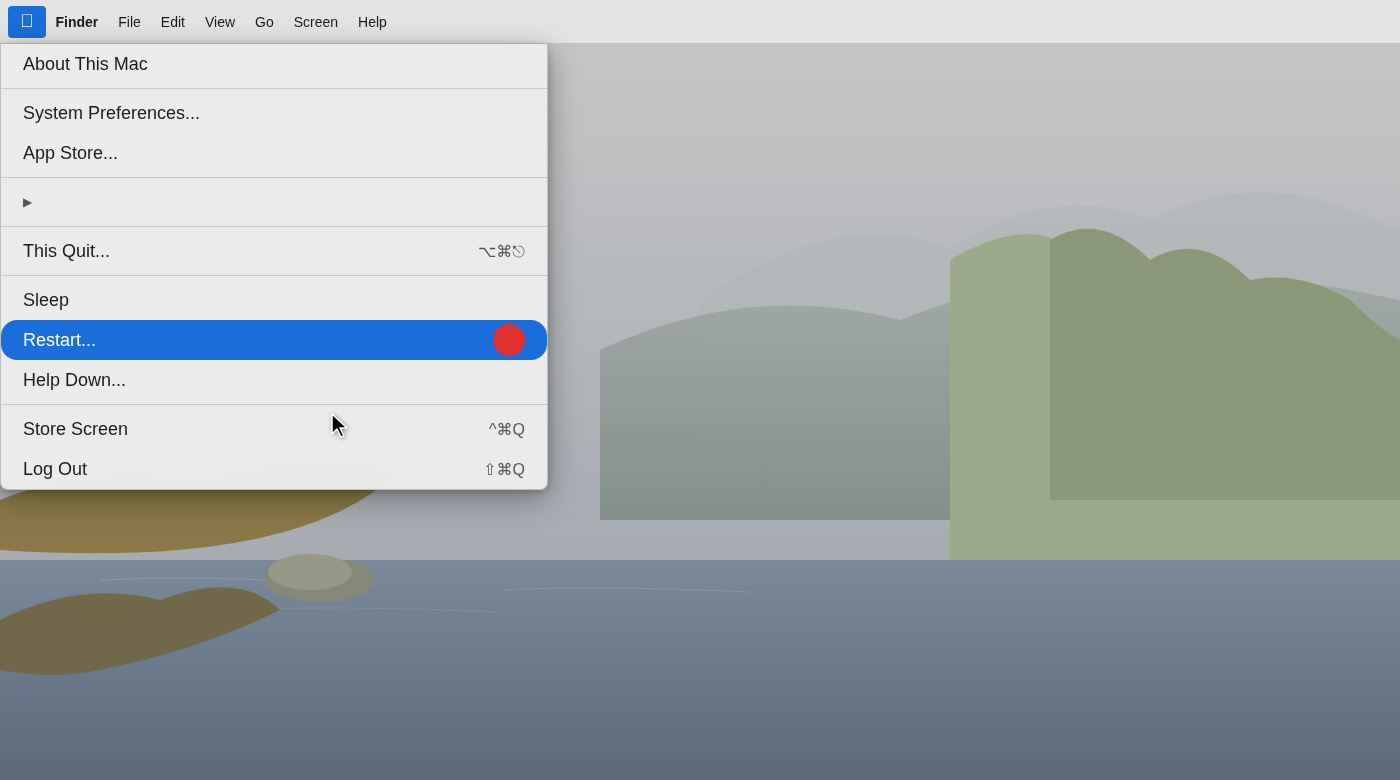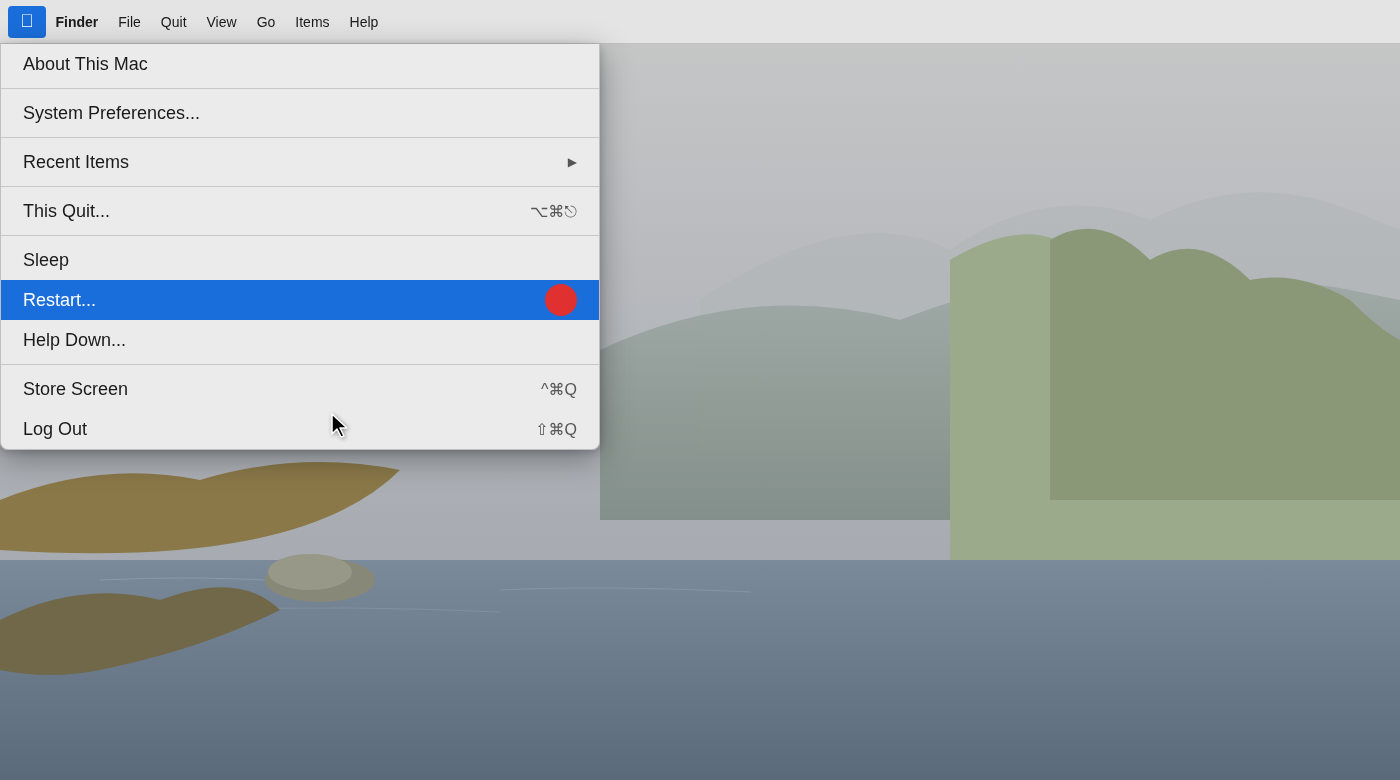--- a/index.html
+++ b/index.html
@@ -74,21 +74,21 @@
 
     .menubar-item.finder {
       font-weight: 600;
     }
 
     
     .apple-menu {
       position: absolute;
       top: 44px;
       left: 0;
-      width: 600px;
+      width: 548px;
       background: rgba(236, 236, 236, 0.97);
       border-radius: 0 0 8px 8px;
       box-shadow: 0 8px 32px rgba(0,0,0,0.35), 0 2px 8px rgba(0,0,0,0.2);
       z-index: 200;
       overflow: hidden;
       border: 1px solid rgba(180,180,180,0.8);
       border-top: none;
     }
 
     .menu-item {
@@ -99,20 +99,21 @@
       height: 40px;
       font-size: 18px;
       color: #1a1a1a;
       cursor: pointer;
       position: relative;
     }
 
     .menu-item.highlighted {
       background: #1a6edb;
       color: white;
+      border-radius: 16px;
     }
 
     .menu-item .label {
       flex: 1;
     }
 
     .menu-item .shortcut {
       font-size: 16px;
       color: #555;
       margin-left: 8px;
@@ -223,53 +224,55 @@
   <div class="menubar-item apple">
     <span></span>
   </div>
   <div class="menubar-item finder">
     <span>Finder</span>
   </div>
   <div class="menubar-item">
     <span>File</span>
   </div>
   <div class="menubar-item">
-    <span>Quit</span>
+    <span>Edit</span>
   </div>
   <div class="menubar-item">
     <span>View</span>
   </div>
   <div class="menubar-item">
     <span>Go</span>
   </div>
   <div class="menubar-item">
-    <span>Items</span>
+    <span>Screen</span>
   </div>
   <div class="menubar-item">
     <span>Help</span>
   </div>
 </div>
 
 <div class="apple-menu">
 
   <div class="menu-item">
     <span class="label">About This Mac</span>
   </div>
 
   <div class="menu-separator"></div>
 
   <div class="menu-item">
     <span class="label">System Preferences...</span>
   </div>
 
-
-  <div class="menu-separator"></div>
-
-  <div class="menu-item">
-    <span class="label">Recent Items</span>
+  <div class="menu-item">
+    <span class="label">App Store...</span>
+  </div>
+
+  <div class="menu-separator"></div>
+
+  <div class="menu-item">
     <span class="arrow">▶</span>
   </div>
 
   <div class="menu-separator"></div>
 
   <div class="menu-item">
     <span class="label">This Quit...</span>
     <span class="shortcut">⌥⌘⎋</span>
   </div>
 

